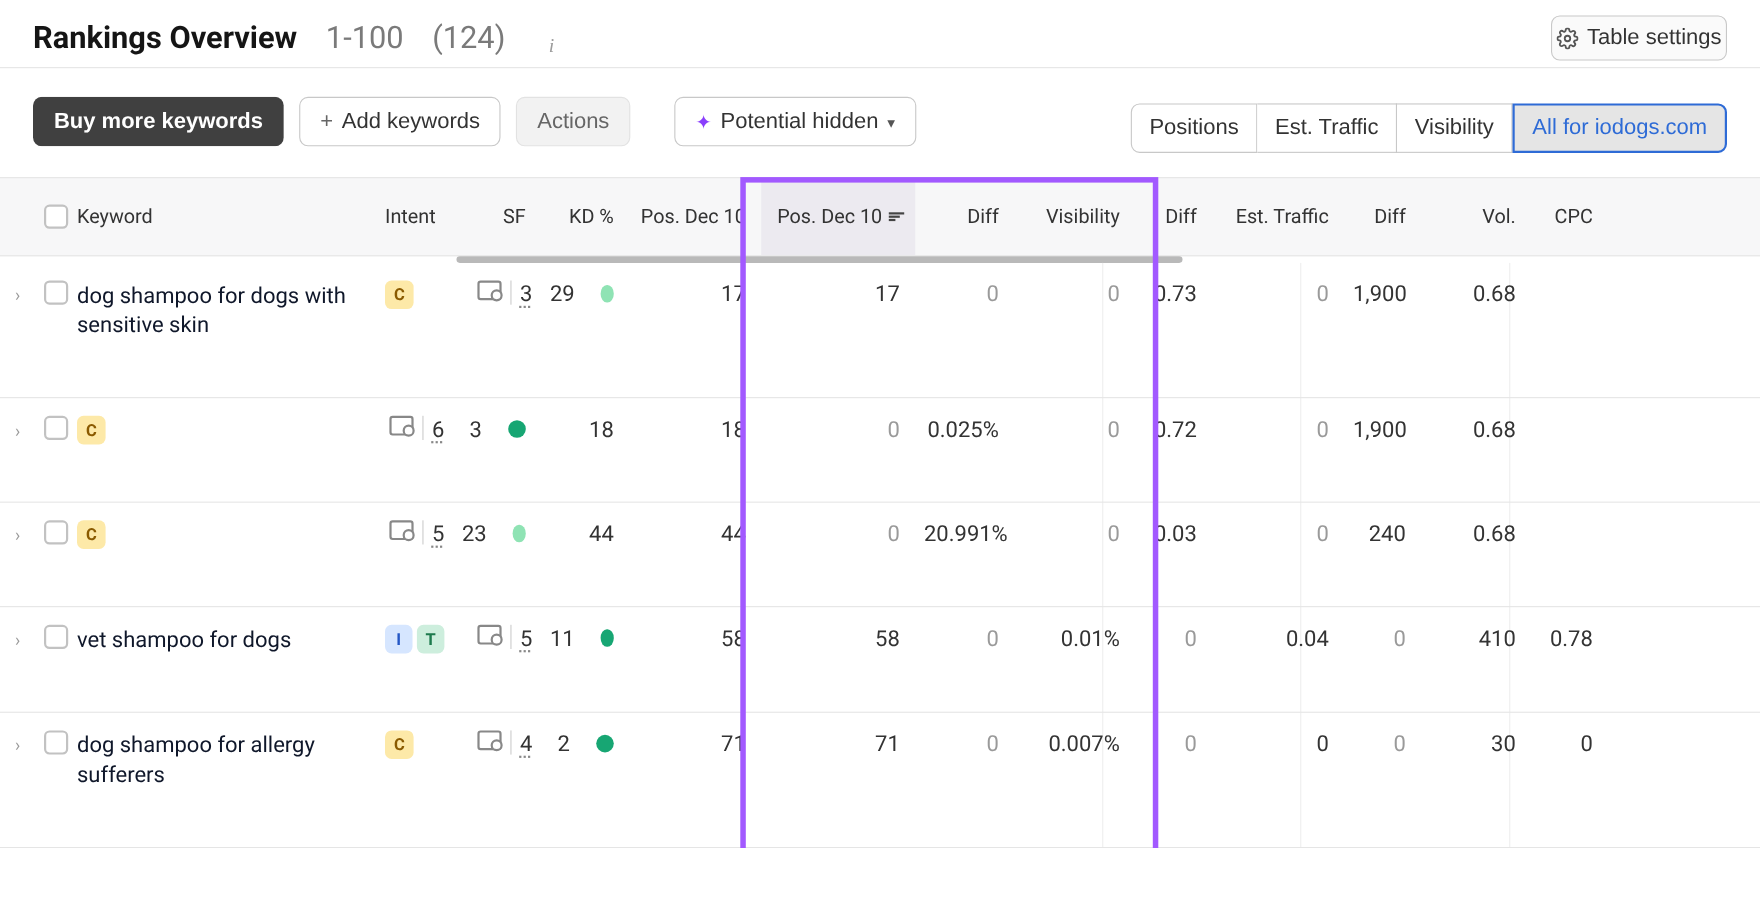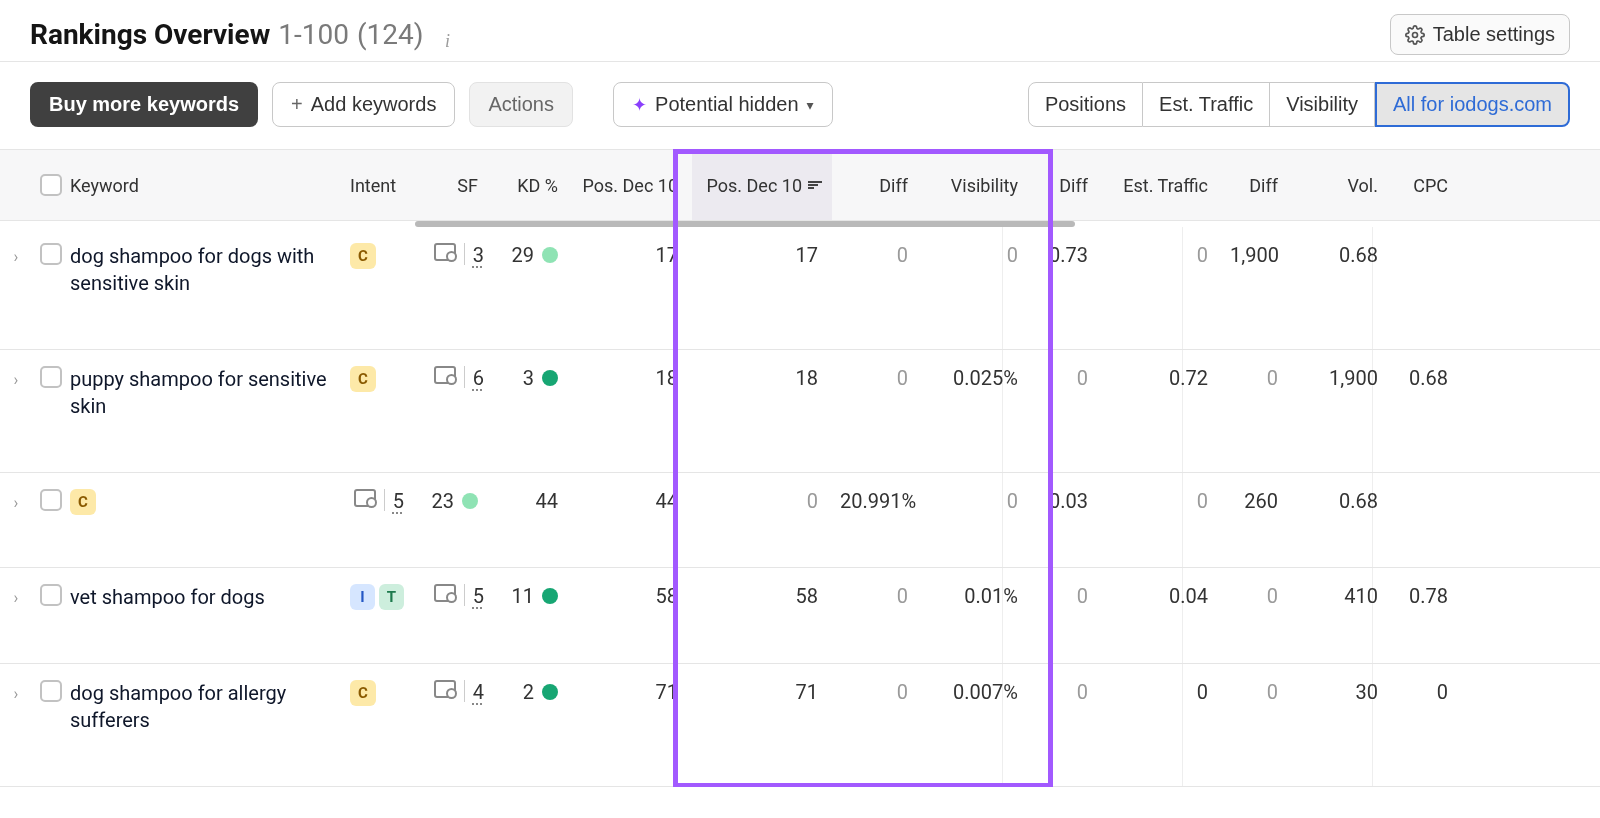--- a/index.html
+++ b/index.html
@@ -10,44 +10,44 @@
     color: #151515;
     font-size: 18px;
   }
   .header {
     display: flex;
     align-items: center;
     justify-content: space-between;
     padding: 14px 30px 6px 30px;
     border-bottom: 1px solid #e5e5e5;
   }
-  .title-wrap { display: flex; align-items: flex-end; gap: 8px; }
+  .title-wrap { display: flex; align-items: flex-end; gap: 26px; }
   .title-bold { font-size: 28px; font-weight: 700; color: #151515; }
   .title-sub { font-size: 28px; font-weight: 400; color: #7a7a7a; }
   .info-icon { width: 20px; height: 20px; display:inline-flex; align-items:center; justify-content:center; color:#9c9c9c; font-style: italic; font-family: Georgia, serif; font-size:18px; margin-left:6px; }
   .table-settings-btn {
     display: inline-flex; align-items: center; gap: 8px;
     border: 1px solid #c8c8c8; border-radius: 8px;
-    padding: 8px 14px; font-size: 20px; color: #333; background:#fafafa;
+    padding: 8px 4px; font-size: 20px; color: #333; background:#fafafa;
     cursor: pointer;
   }
   .gear { width:20px; height:20px; }
   .toolbar {
     display: flex; align-items: center; gap: 14px;
     padding: 20px 30px 22px 30px; flex-wrap: wrap;
   }
   .btn { display:inline-flex; align-items:center; gap:8px; border-radius:8px; padding:10px 18px; font-size:20px; cursor:pointer; border:1px solid transparent; }
   .btn-green { background:#404040; color:#fff; font-weight:600; }
   .btn-outline { background:#fff; border-color:#c8c8c8; color:#333; }
   .btn-muted { background:#f2f2f2; color:#666; border-color:#e2e2e2; }
   .plus { font-size:20px; color:#666; }
   .sparkle { color:#8a3ffc; font-size:18px; }
   .chev { color:#555; font-size:14px; }
   .spacer { width: 12px; }
-  .seg-group { display:inline-flex; margin-left:auto; }
+  .seg-group { display:inline-flex; margin-left:auto;margin-top:12px; }
   .seg-btn {
     border:1px solid #c8c8c8; padding:9px 16px; font-size:20px; background:#fff; color:#333; cursor:pointer;
   }
   .seg-btn.first { border-top-left-radius:8px; border-bottom-left-radius:8px; }
   .seg-btn.last { border-top-right-radius:8px; border-bottom-right-radius:8px; }
   .seg-btn + .seg-btn { border-left: none; }
   .seg-btn.active { border:2px solid #2e6bd6; color:#2e6bd6; background:#e5e5e5; border-top-right-radius:8px; border-bottom-right-radius:8px; }
 
   .table { width:100%; position:relative; }
   .thead {
@@ -95,21 +95,21 @@
   }
   .intent-C { background:#fde9a8; color:#8a5a00; }
   .intent-I { background:#d6e6ff; color:#2457c5; }
   .intent-T { background:#cdeedd; color:#1d7a4d; }
   .sf-cell { display:flex; align-items:flex-start; gap:8px; justify-content:flex-end; }
   .serp-icon { width:22px; height:18px; border:2px solid #888; border-radius:3px; position:relative; }
   .serp-icon::after { content:""; width:7px; height:7px; border:2px solid #888; border-radius:50%; position:absolute; right:-3px; bottom:-3px; background:#fff; }
   .sf-divider { width:1px; height:22px; background:#ccc; }
   .sf-num { text-decoration: underline dotted #888; text-underline-offset:4px; color:#333; }
   .sf-num-wrap { display:flex; flex-direction:column; align-items:center; }
-  .kd-wrap { display:flex; align-items:center; gap:8px; justify-content:flex-end; }
+  .kd-wrap { display:flex; align-items:center; gap:24px; justify-content:flex-end; }
   .kd-dot { width:16px; height:16px; border-radius:50%; }
   .muted { color:#9a9a9a; }
 
   .purple-overlay {
     position:absolute;
     border:5px solid #a259ff;
     pointer-events:none;
     z-index: 50;
   }
   .colsep-bg {
@@ -232,23 +232,20 @@
         <div class="cell right">0.73</div>
         <div class="cell right muted">0</div>
         <div class="cell right">1,900</div>
         <div class="cell right">0.68</div>
       </div>
       <div class="row">
         <div class="expand" style="transform: none;">›</div>
         <div class="cell center">
           <div class="checkbox"></div>
         </div>
-        <div class="cell">
-          <div class="keyword-link">puppy shampoo for sensitive skin</div>
-        </div>
         <div class="cell" style="display: flex; gap: 4px;">
           <span class="intent-badge intent-C">C</span>
         </div>
         <div class="cell sf-cell">
           <span class="serp-icon"></span>
           <span class="sf-divider"></span>
           <span class="sf-num-wrap">
             <span class="sf-num">6</span>
           </span>
         </div>
@@ -289,21 +286,21 @@
             <span class="kd-dot" style="background: rgb(143, 227, 180);"></span>
           </div>
         </div>
         <div class="cell right">44</div>
         <div class="cell right">44</div>
         <div class="cell right muted">0</div>
         <div class="cell right">20.991%</div>
         <div class="cell right muted">0</div>
         <div class="cell right">0.03</div>
         <div class="cell right muted">0</div>
-        <div class="cell right">260</div>
+        <div class="cell right">240</div>
         <div class="cell right">0.68</div>
       </div>
       <div class="row">
         <div class="expand" style="transform: none;">›</div>
         <div class="cell center">
           <div class="checkbox"></div>
         </div>
         <div class="cell">
           <div class="keyword-link">vet shampoo for dogs</div>
         </div>

